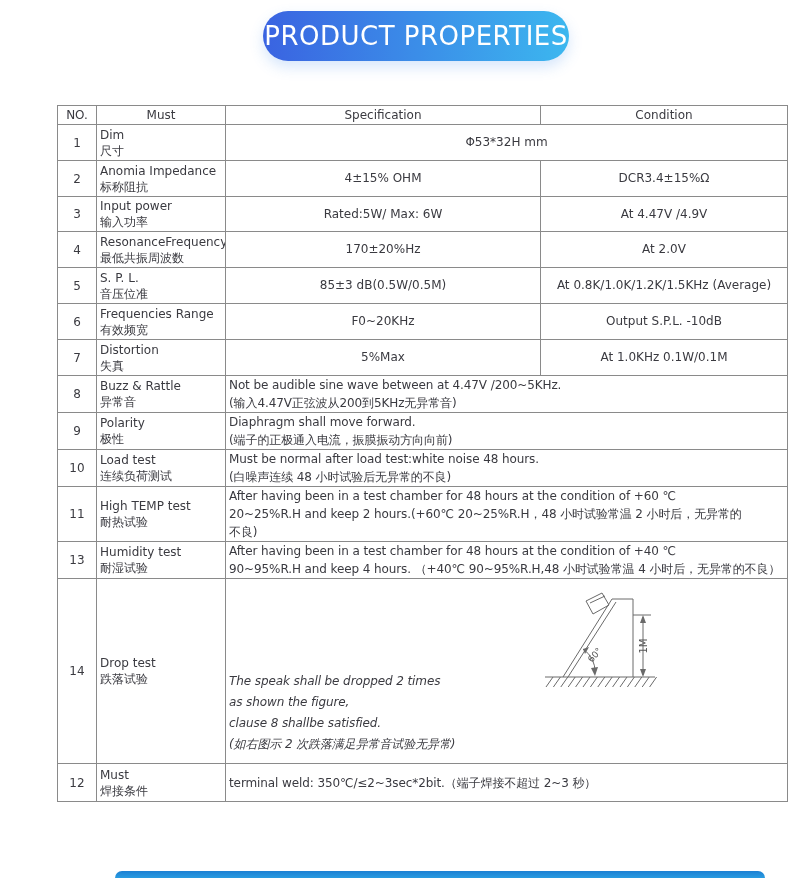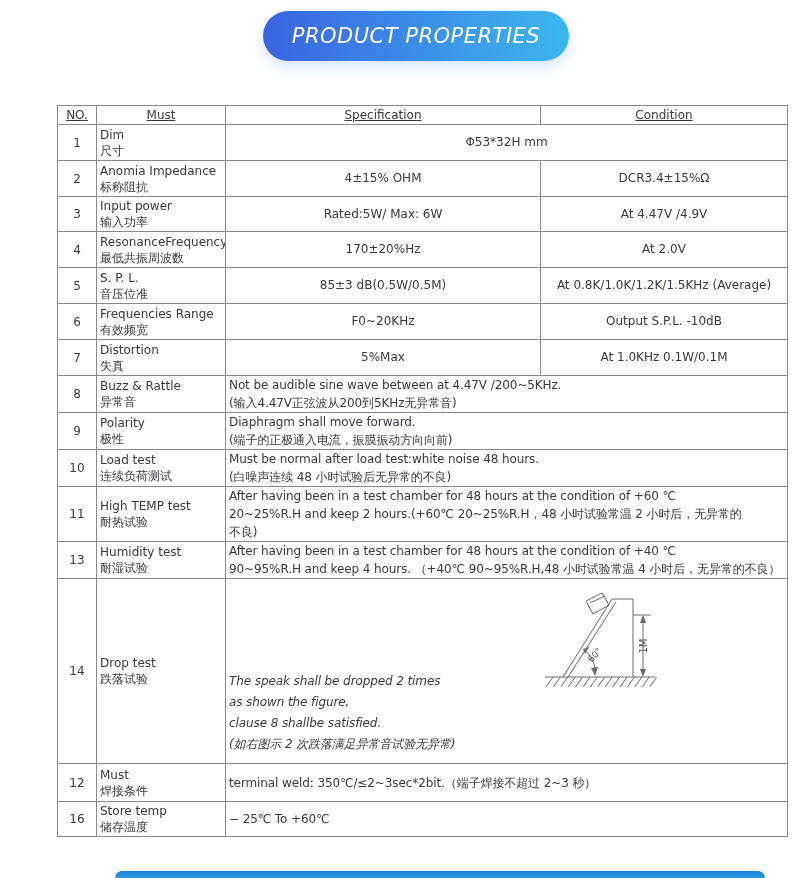--- a/index.html
+++ b/index.html
@@ -8,29 +8,29 @@
     background:#ffffff;color:#3a3a40;
     font-family:"DejaVu Sans","Liberation Sans",sans-serif;
   }
   .title-pill{
     position:absolute;left:263px;top:11px;width:306px;height:50px;
     border-radius:25px;
     background:linear-gradient(90deg,#3a63e1 0%,#3cb7ef 100%);
     display:flex;align-items:center;justify-content:center;
     box-shadow:0 6px 14px rgba(70,140,235,.22);
   }
-  .title-pill span{color:#ffffff;font-size:21px;letter-spacing:.5px;font-style:italic;}
+  .title-pill span{color:#ffffff;font-size:26px;letter-spacing:.5px;}
   table.props{
     position:absolute;left:57px;top:105px;width:730px;
     border-collapse:collapse;table-layout:fixed;font-size:12px;color:#3a3a40;
   }
   .props th,.props td{
     border:1px solid #8a8a8a;padding:0;vertical-align:middle;overflow:hidden;
   }
-  .props thead tr{height:19px;text-decoration:underline;}
+  .props thead tr{height:19px;}
   .props th{font-weight:400;font-size:12px;text-align:center;}
   td.no{text-align:center;}
   td.item{padding:1px 0 1px 3px;line-height:16px;text-align:left;}
   td.c{text-align:center;}
   td.c .ln{line-height:15px;}
   td.l{text-align:left;padding-left:3px;}
   td.l .ln{line-height:18px;white-space:nowrap;letter-spacing:-0.1px;}
   td.fig-cell{position:relative;padding-left:0;}
   td.fig-cell .fig-text{position:absolute;left:3px;bottom:8px;font-style:italic;}
   td.fig-cell .ln{line-height:21px;}
@@ -261,26 +261,16 @@
       <tr style="height: 38px;">
         <td class="no">12</td>
         <td class="item">
           <div>Must</div>
           <div>焊接条件</div>
         </td>
         <td colspan="2" class="l">
           <div class="ln">terminal weld: 350℃/≤2~3sec*2bit.（端子焊接不超过 2~3 秒）</div>
         </td>
       </tr>
-      <tr style="height: 33px;">
-        <td class="no">16</td>
-        <td class="item">
-          <div>Store temp</div>
-          <div>储存温度</div>
-        </td>
-        <td colspan="2" class="l">
-          <div class="ln">− 25℃ To +60℃</div>
-        </td>
-      </tr>
     </tbody>
 </table>
 
 <div class="bottom-bar"></div>
 
 </body></html>

